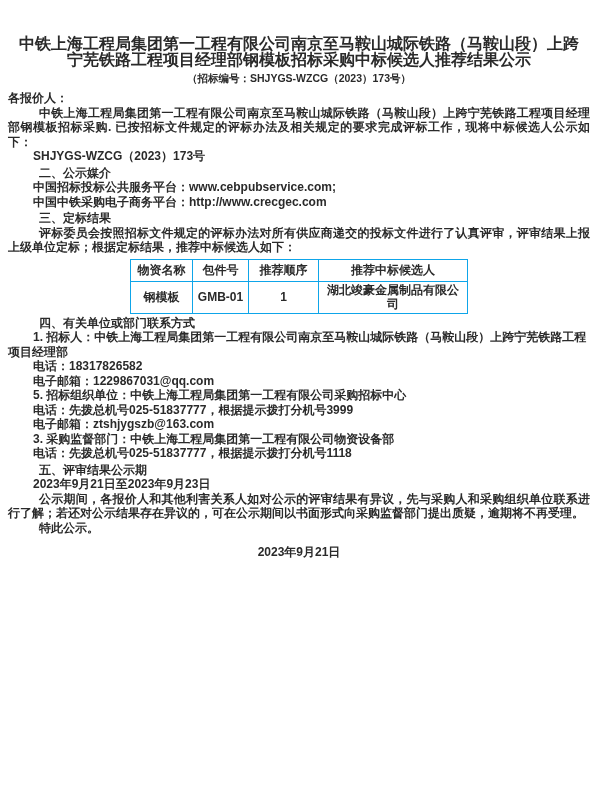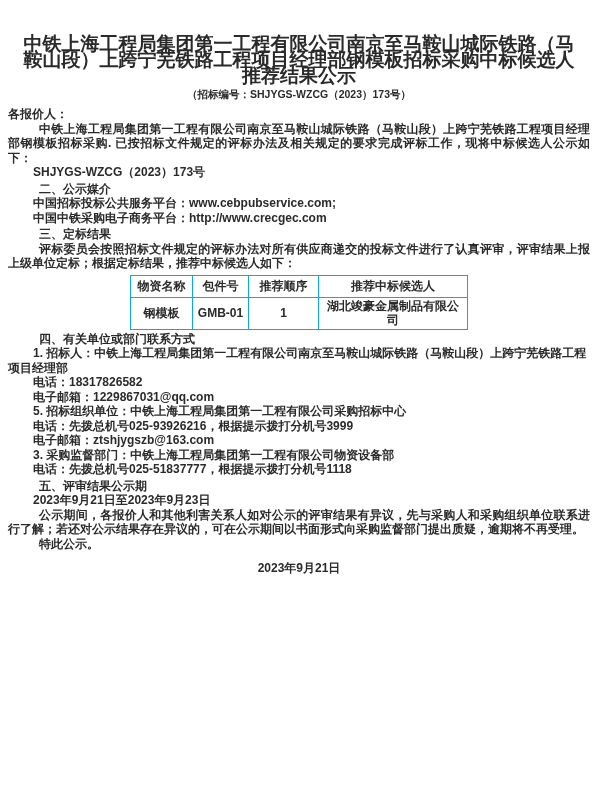--- a/index.html
+++ b/index.html
@@ -12,21 +12,21 @@
   }
   .page {
     width: 600px; height: 800px;
     padding: 36px 10px 0 8px;
     color: #2a2a2a;
     font-weight: 700;
     font-size: 12px;
     line-height: 14.5px;
   }
   .title {
-    font-size: 19px;
+    font-size: 16px;
     line-height: 16px;
     text-align: center;
     margin: 0 10px;
     font-weight: 700;
   }
   .subtitle {
     font-size: 10.5px;
     line-height: 12px;
     text-align: center;
     margin-top: 4px;
@@ -98,21 +98,21 @@
     </tbody>
   </table>
 
   <p class="heading">四、有关单位或部门联系方式</p>
 
   <p class="vline">1. 招标人：中铁上海工程局集团第一工程有限公司南京至马鞍山城际铁路（马鞍山段）上跨宁芜铁路工程项目经理部</p>
   <p class="vline">电话：18317826582</p>
   <p class="vline">电子邮箱：1229867031@qq.com</p>
 
   <p class="vline">5. 招标组织单位：中铁上海工程局集团第一工程有限公司采购招标中心</p>
-  <p class="vline">电话：先拨总机号025-93926216，根据提示拨打分机号3999</p>
+  <p class="vline">电话：先拨总机号025-51837777，根据提示拨打分机号3999</p>
   <p class="vline">电子邮箱：ztshjygszb@163.com</p>
 
   <p class="vline">3. 采购监督部门：中铁上海工程局集团第一工程有限公司物资设备部</p>
   <p class="vline">电话：先拨总机号025-51837777，根据提示拨打分机号1118</p>
 
   <p class="heading">五、评审结果公示期</p>
   <p class="vline">2023年9月21日至2023年9月23日</p>
   <p class="para">公示期间，各报价人和其他利害关系人如对公示的评审结果有异议，先与采购人和采购组织单位联系进行了解；若还对公示结果存在异议的，可在公示期间以书面形式向采购监督部门提出质疑，逾期将不再受理。</p>
 
   <p class="para">特此公示。</p>

